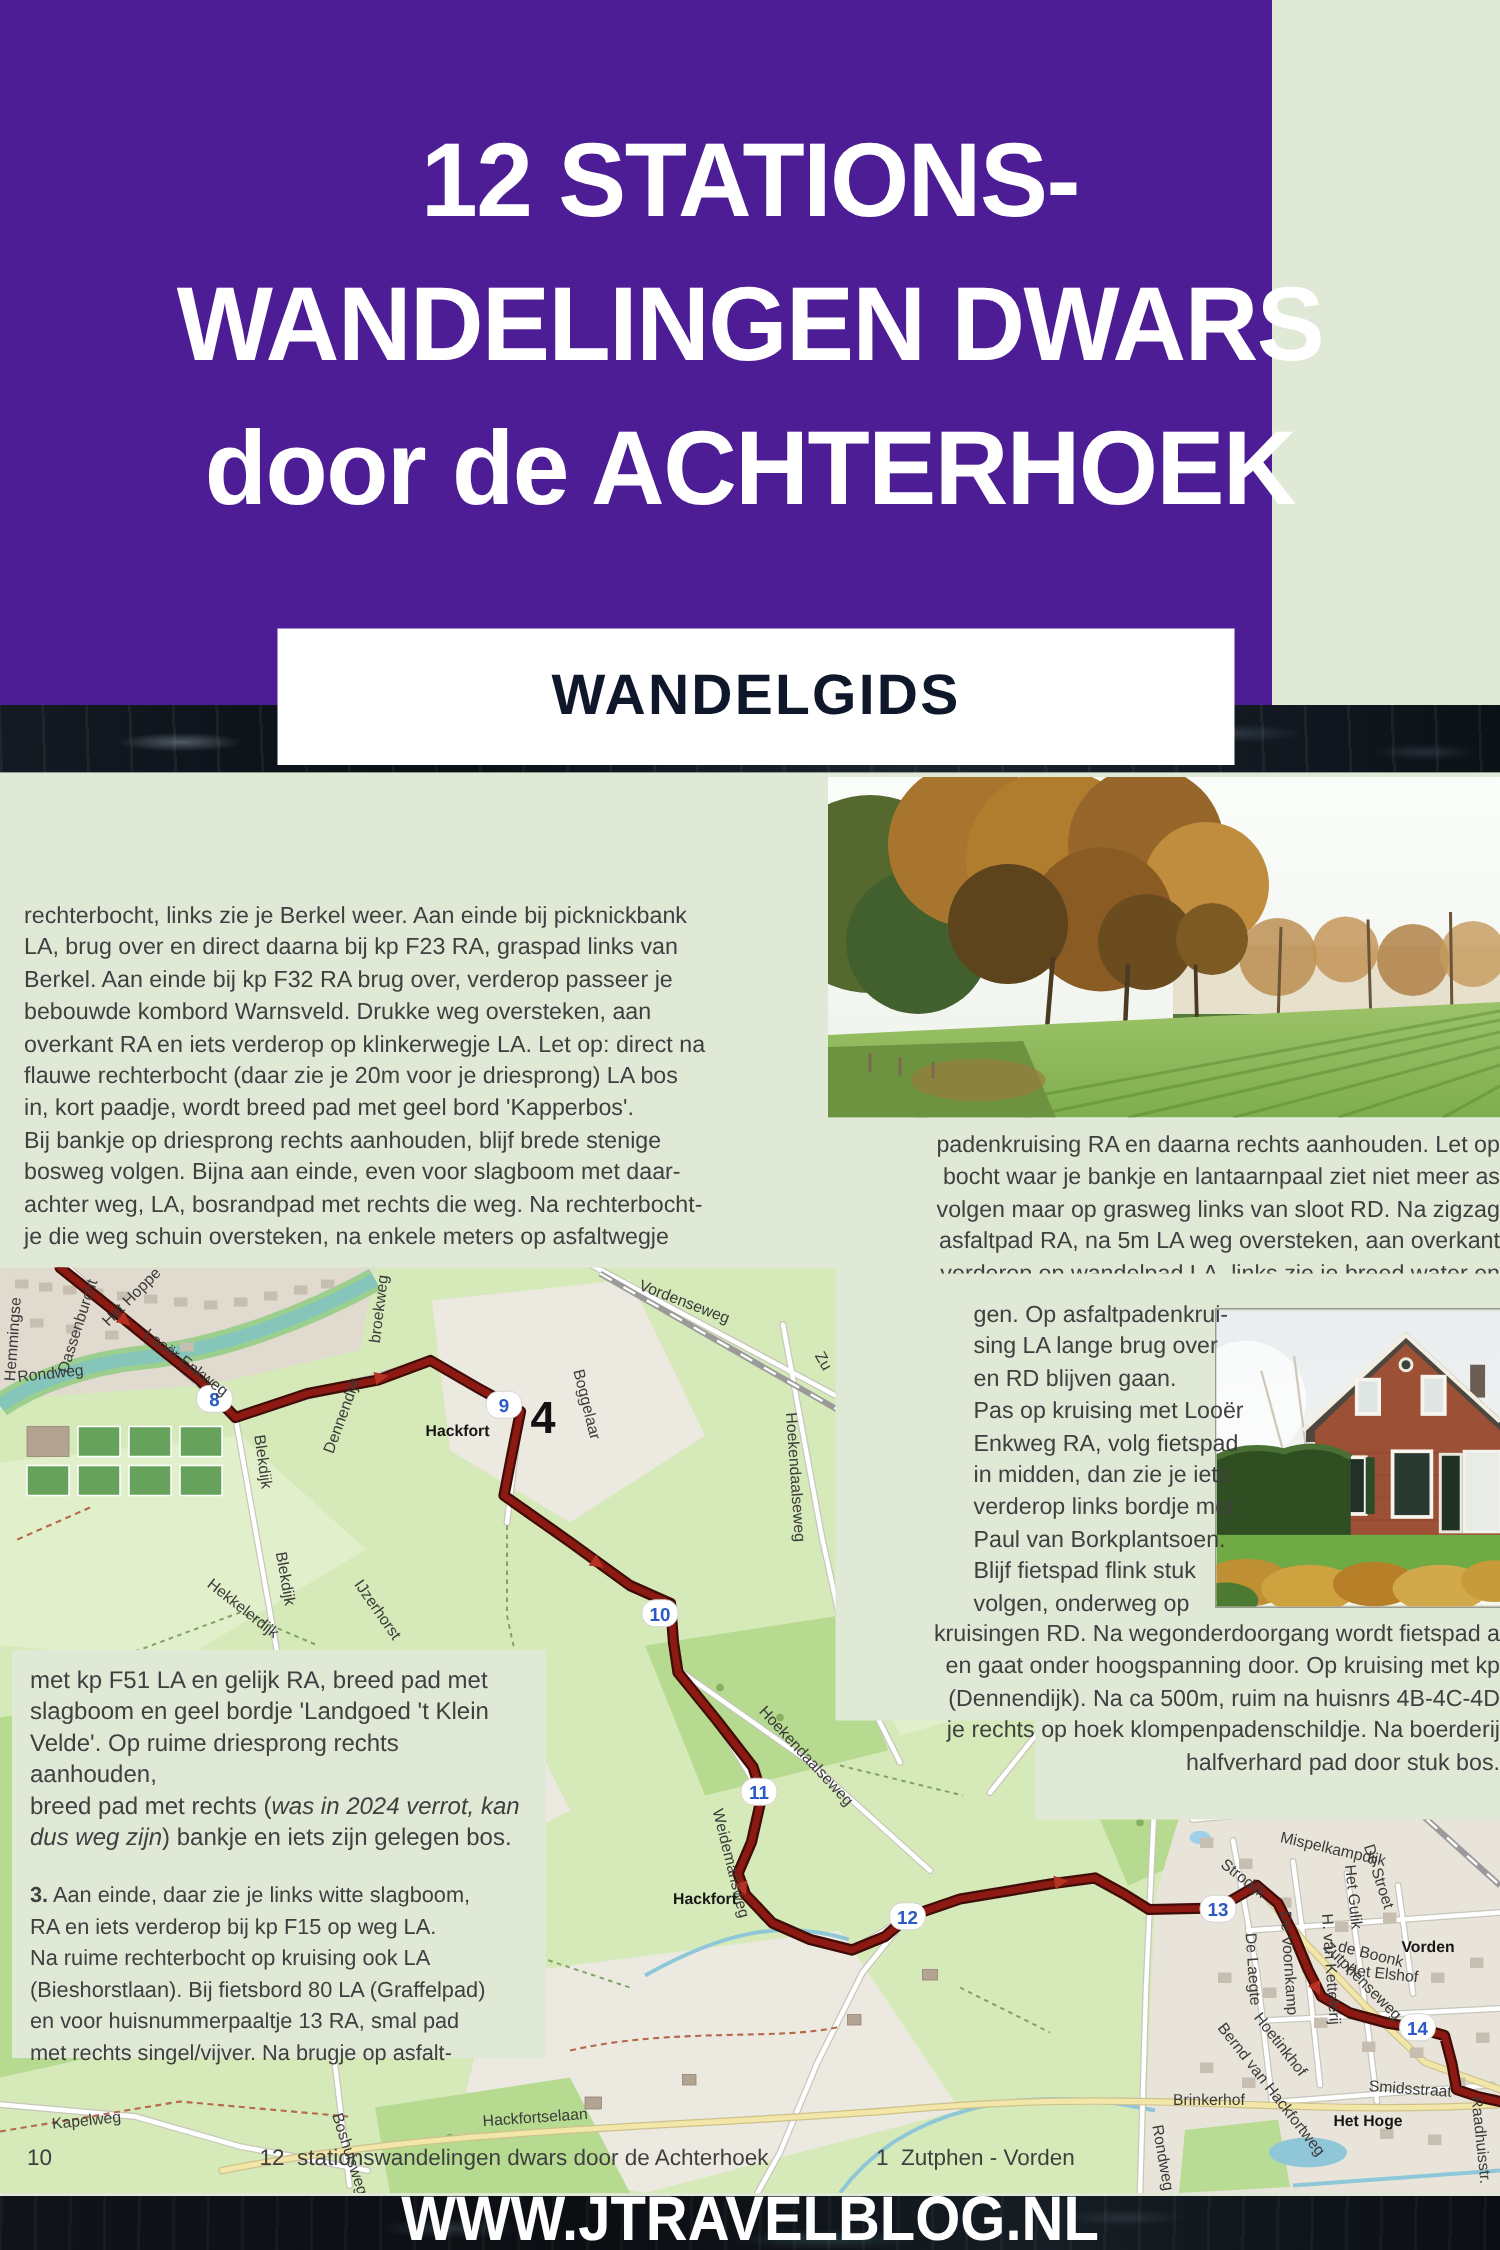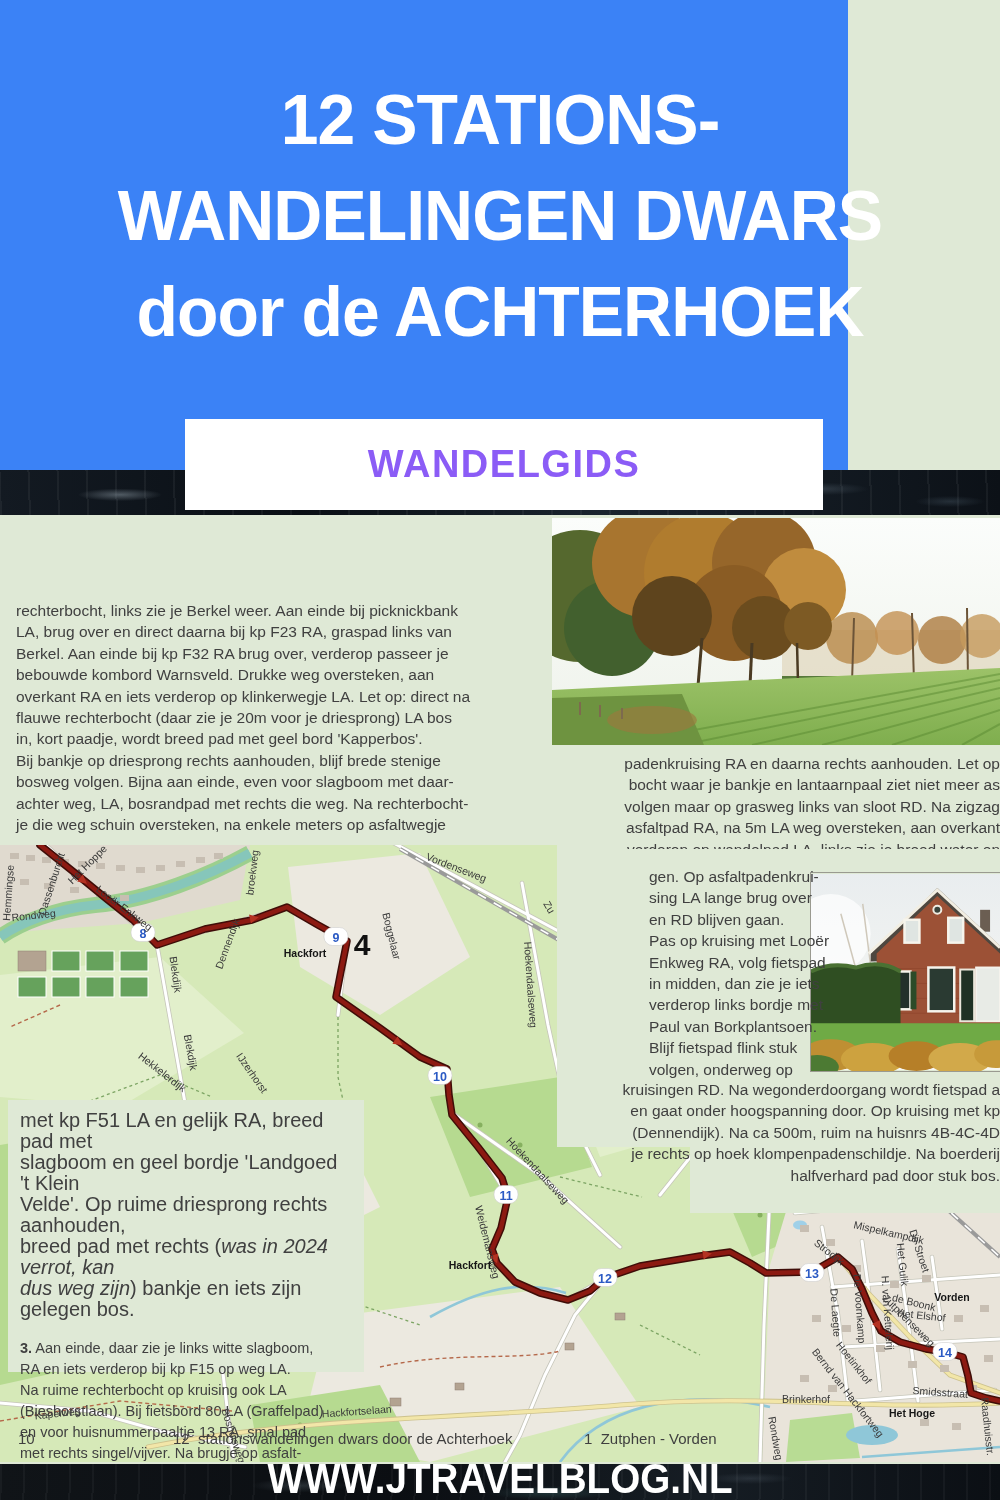--- a/index.html
+++ b/index.html
@@ -1,35 +1,35 @@
 <!DOCTYPE html>
 <html><head>
 <meta charset="utf-8">
 <style>
   html,body{margin:0;padding:0;background:#888;}
   .canvas{position:relative;width:1000px;height:1500px;overflow:hidden;background:#dfe9d6;
           font-family:"Liberation Sans",sans-serif;}
   
-  .header{position:absolute;left:0;top:0;width:848px;height:470px;background:#3b82f6;}
+  .header{position:absolute;left:0;top:0;width:848px;height:470px;background:#4c1d95;}
   .title{position:absolute;left:0;top:72px;width:1000px;text-align:center;color:#ffffff;
          font-weight:bold;font-size:70px;line-height:96px;letter-spacing:-1px;}
   .title div{white-space:nowrap;transform:scaleX(.97);}
   .darkstrip{position:absolute;left:0;width:1000px;background-color:#0e141b;
     background-image:
       radial-gradient(60px 9px at 12% 55%, rgba(160,175,185,.45), transparent 70%),
       radial-gradient(40px 7px at 30% 30%, rgba(120,138,150,.30), transparent 70%),
       radial-gradient(90px 12px at 55% 62%, rgba(35,55,75,.85), transparent 70%),
       radial-gradient(70px 9px at 82% 42%, rgba(130,150,165,.25), transparent 70%),
       radial-gradient(50px 8px at 95% 70%, rgba(90,110,125,.3), transparent 70%),
       repeating-linear-gradient(88deg, rgba(255,255,255,.05) 0 2px, transparent 2px 29px),
       linear-gradient(90deg,#131a22,#0a0f15 30%,#1a242e 60%,#0c1117);}
   .strip-top{top:470px;height:45px;}
   .badge{position:absolute;left:185px;top:419px;width:638px;height:91px;background:#ffffff;
          display:flex;align-items:center;justify-content:center;z-index:6;
-         color:#8b5cf6;font-weight:bold;font-size:38px;letter-spacing:1.5px;}
+         color:#0f172a;font-weight:bold;font-size:38px;letter-spacing:1.5px;}
   
   .pagebg{position:absolute;left:0;top:515px;width:1000px;height:949px;background:#dfe9d6;}
   .bodytext{position:absolute;white-space:pre-line;color:#404040;
             font-size:15.5px;line-height:21.4px;z-index:3;}
   .clip{white-space:pre;overflow:hidden;text-align:right;}
   .mintpanel{position:absolute;background:#dfe9d6;z-index:2;}
   .ital{font-style:italic;}
   .bnum{font-weight:bold;}
   .overlaybox{position:absolute;left:8px;top:1100px;width:356px;height:272px;background:#dfe9d6;
               padding:10px 12px;box-sizing:border-box;z-index:4;}
@@ -479,21 +479,21 @@
 Blijf fietspad flink stuk
 volgen, onderweg op</div>
 
   <div class="bodytext clip" style="left:617px;top:1079px;width:383px;height:110px;">kruisingen RD. Na wegonderdoorgang wordt fietspad a
 en gaat onder hoogspanning door. Op kruising met kp
 (Dennendijk). Na ca 500m, ruim na huisnrs 4B-4C-4D
 je rechts op hoek klompenpadenschildje. Na boerderij
 halfverhard pad door stuk bos.</div>
 
   <div class="overlaybox">
-    <div class="bodytext" style="position:static;font-size:20px;line-height:21px;"><span>met kp F51 LA en gelijk RA, breed pad met
+    <div class="bodytext" style="position:static;font-size:16px;line-height:21px;"><span>met kp F51 LA en gelijk RA, breed pad met
 slagboom en geel bordje 'Landgoed 't Klein
 Velde'. Op ruime driesprong rechts aanhouden,
 breed pad met rechts (</span><span class="ital">was in 2024 verrot, kan
 dus weg zijn</span><span>) bankje en iets zijn gelegen bos.</span></div>
     <div class="bodytext" style="position:static;font-size:14.5px;line-height:21px;margin-top:18px;"><span class="bnum">3.</span><span> Aan einde, daar zie je links witte slagboom,
 RA en iets verderop bij kp F15 op weg LA.
 Na ruime rechterbocht op kruising ook LA
 (Bieshorstlaan). Bij fietsbord 80 LA (Graffelpad)
 en voor huisnummerpaaltje 13 RA, smal pad
 met rechts singel/vijver. Na brugje op asfalt-</span></div>

